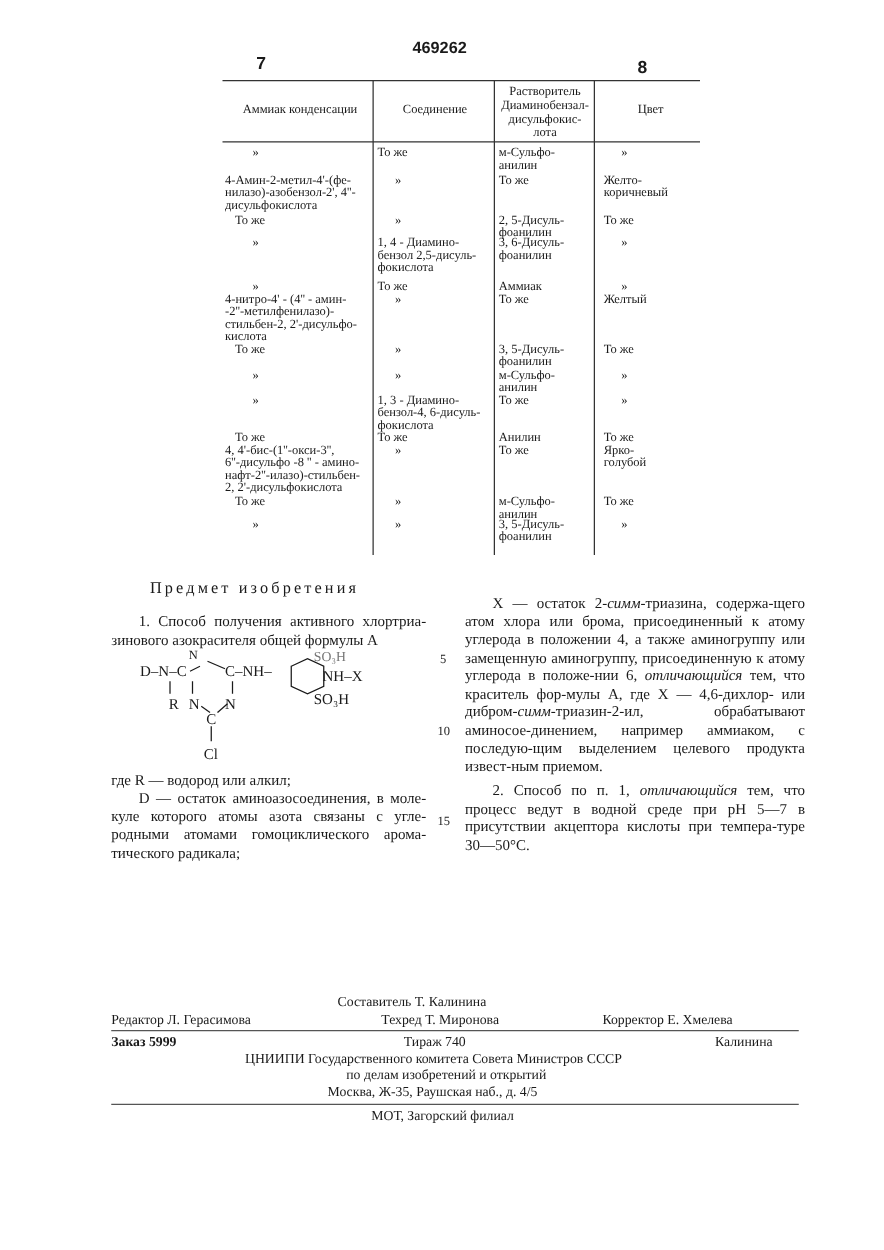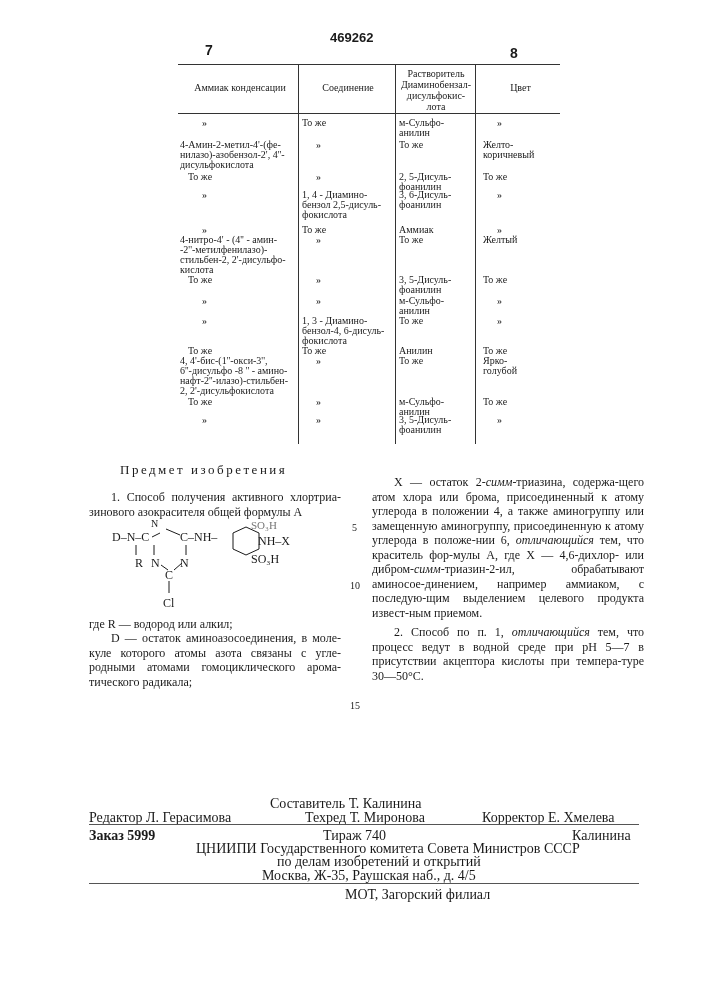--- a/index.html
+++ b/index.html
@@ -27,21 +27,21 @@
 
   
   .heading { left: 120px; top: 462px; font-size: 13px; letter-spacing: 2.5px; }
   .para { font-size: 12px; line-height: 14.5px; text-align: justify; }
   .left-col { left: 89px; width: 252px; }
   .right-col { left: 372px; width: 272px; }
   .lineno { font-size: 10px; }
   .indent { text-indent: 22px; }
 
   
-  .foot { font-size: 14px; }
+  .foot { font-size: 11px; }
   .fl { position: absolute; height: 1px; background: #555; }
 </style>
 </head>
 <body>
 
 <div class="abs docnum">469262</div>
 <div class="abs colnum col7">7</div>
 <div class="abs colnum col8">8</div>
 
 <div>
@@ -196,27 +196,27 @@
 <div class="abs para right-col indent" style="top:475px;">
   <span>X — остаток 2-</span><i>симм</i><span>-триазина, содержа-щего атом хлора или брома, присоединенный к атому углерода в положении 4, а также аминогруппу или замещенную аминогруппу, присоединенную к атому углерода в положе-нии 6, </span><i>отличающийся</i><span> тем, что краситель фор-мулы А, где X — 4,6-дихлор- или дибром-</span><i>симм</i><span>-триазин-2-ил, обрабатывают аминосое-динением, например аммиаком, с последую-щим выделением целевого продукта извест-ным приемом.</span>
 </div>
 
 <div class="abs para right-col indent" style="top:625px;">
   <span>2. Способ по п. 1, </span><i>отличающийся</i><span> тем, что процесс ведут в водной среде при pH 5—7 в присутствии акцептора кислоты при темпера-туре 30—50°C.</span>
 </div>
 
 <div class="abs lineno" style="left:352px; top:522px;">5</div>
 <div class="abs lineno" style="left:350px; top:580px;">10</div>
-<div class="abs lineno" style="left:350px; top:652px;margin-top:48px;">15</div>
+<div class="abs lineno" style="left:350px; top:652px;">15</div>
 
 <div class="abs foot" style="left:270px; top:796px;">Составитель Т. Калинина</div>
 <div class="abs foot" style="left:89px; top:810px;">Редактор Л. Герасимова</div>
 <div class="abs foot" style="left:305px; top:810px;">Техред Т. Миронова</div>
 <div class="abs foot" style="left:482px; top:810px;">Корректор Е. Хмелева</div>
 <div class="fl" style="left:89px; top:824px; width:550px;"></div>
 <div class="abs foot" style="left:89px; top:828px;font-weight:bold;">Заказ 5999</div>
 <div class="abs foot" style="left:323px; top:828px;">Тираж 740</div>
 <div class="abs foot" style="left:572px; top:828px;">Калинина</div>
 <div class="abs foot" style="left:196px; top:841px;">ЦНИИПИ Государственного комитета Совета Министров СССР</div>
 <div class="abs foot" style="left:277px; top:854px;">по делам изобретений и открытий</div>
 <div class="abs foot" style="left:262px; top:868px;">Москва, Ж-35, Раушская наб., д. 4/5</div>
 <div class="fl" style="left:89px; top:883px; width:550px;"></div>
-<div class="abs foot" style="left:297px; top:887px;margin-left:48px;">МОТ, Загорский филиал</div>
+<div class="abs foot" style="left:297px; top:887px;">МОТ, Загорский филиал</div>
 
 </body></html>

